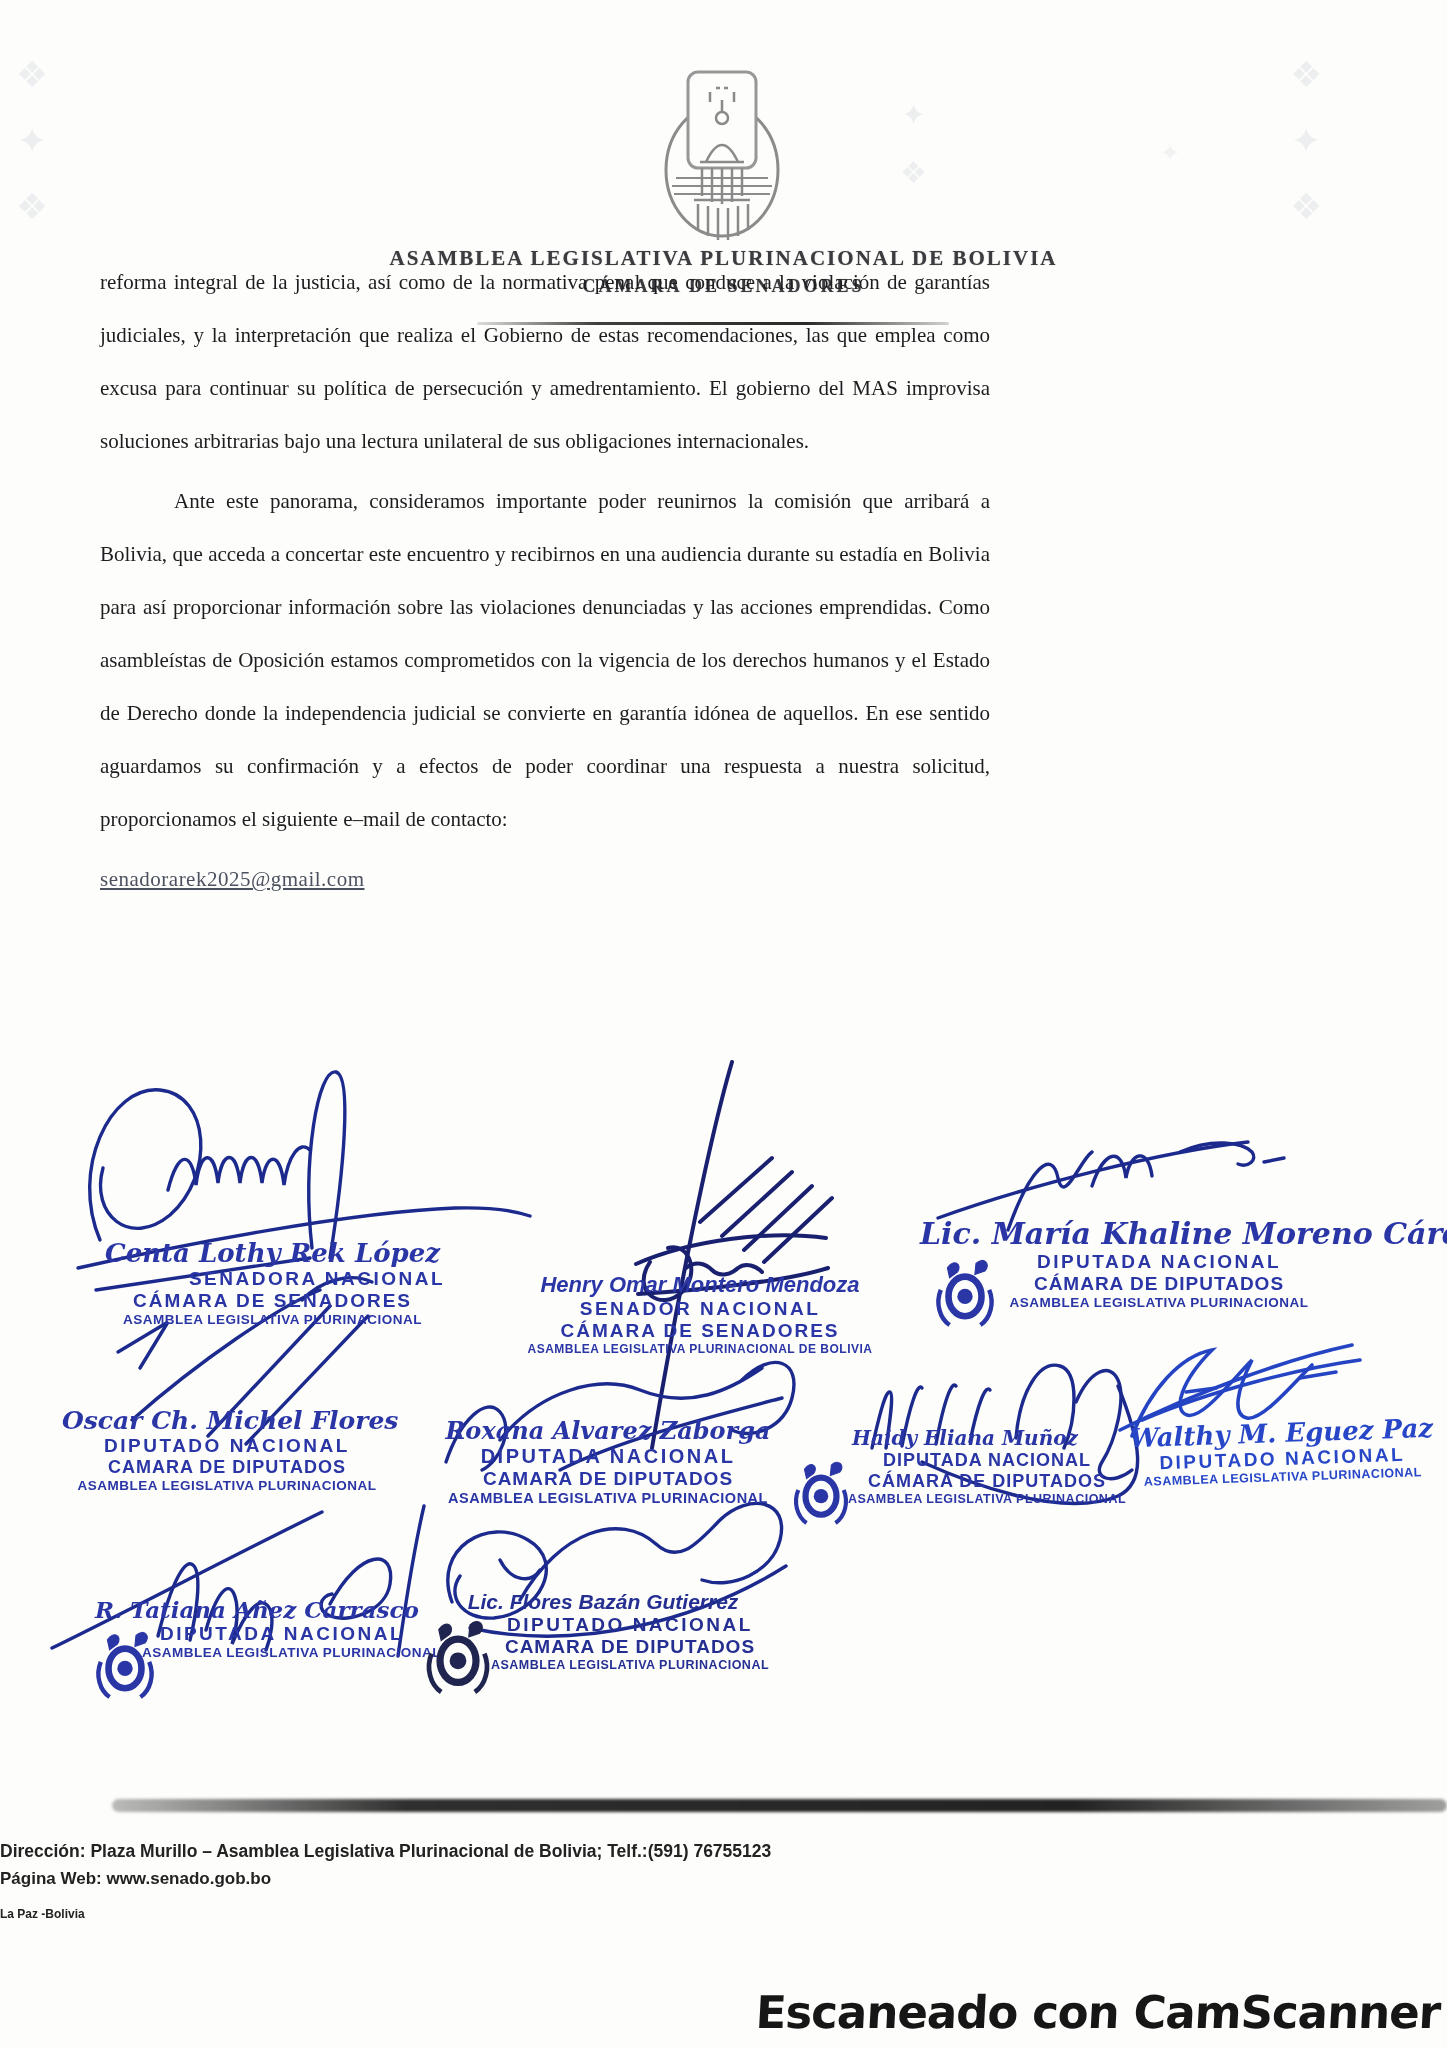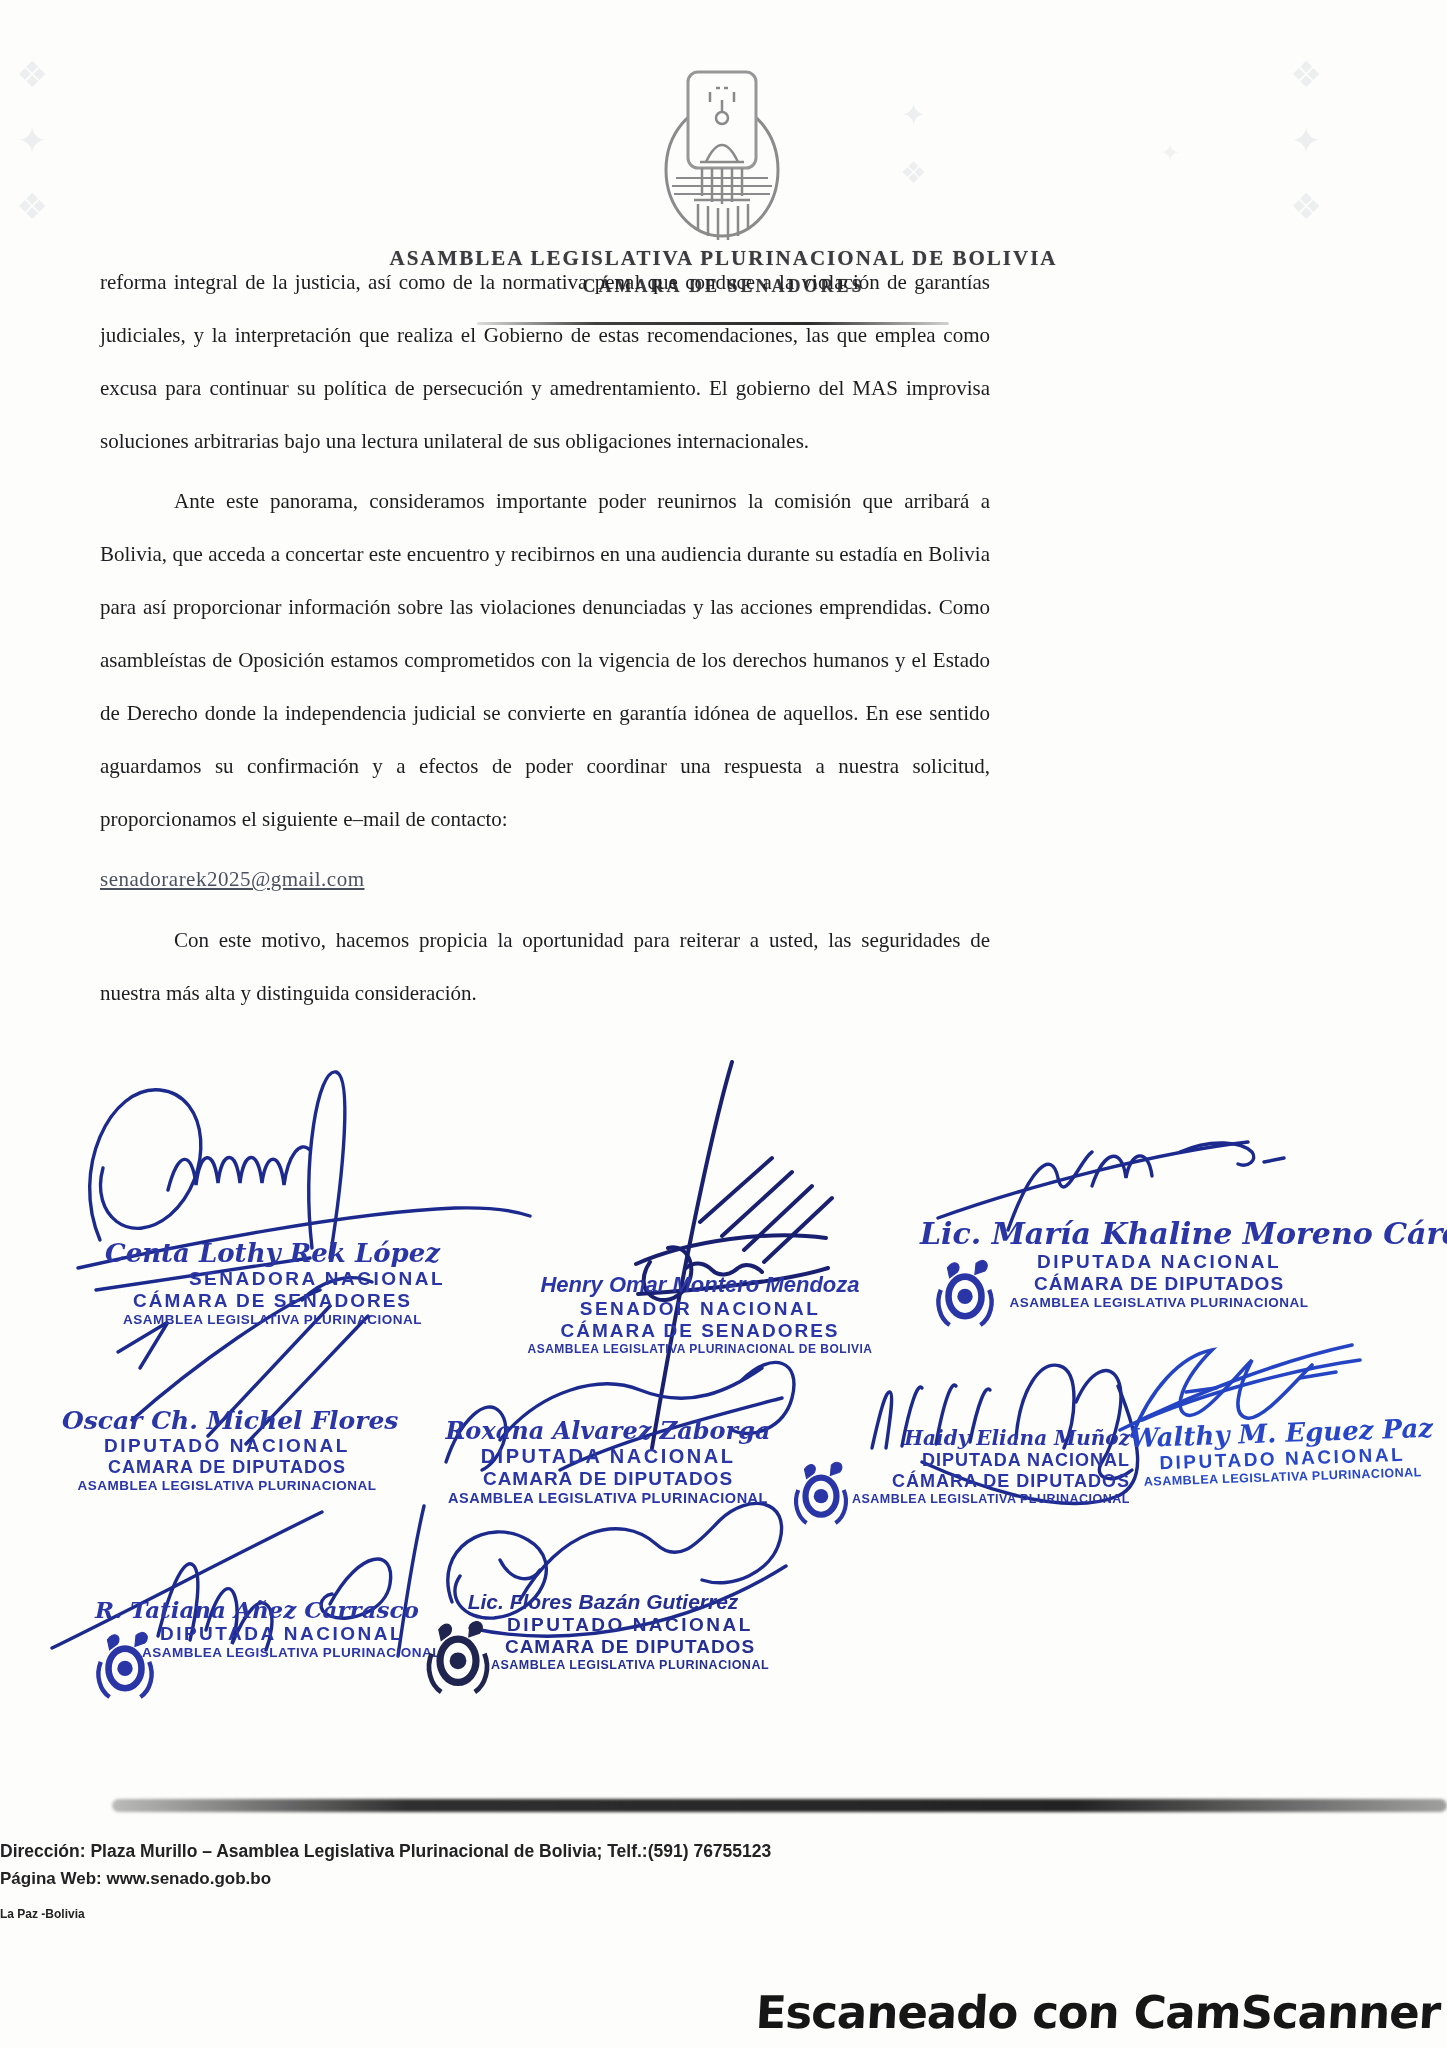--- a/index.html
+++ b/index.html
@@ -103,21 +103,20 @@
   </svg>
 
   <div class="hdr hdr1">ASAMBLEA LEGISLATIVA PLURINACIONAL DE BOLIVIA</div>
   <div class="hdr hdr2">CÁMARA DE SENADORES</div>
   <hr class="hdr-rule">
 
   <div class="body-text">
     <p>reforma integral de la justicia, así como de la normativa penal que conduce a la violación de garantías judiciales, y la interpretación que realiza el Gobierno de estas recomendaciones, las que emplea como excusa para continuar su política de persecución y amedrentamiento. El gobierno del MAS improvisa soluciones arbitrarias bajo una lectura unilateral de sus obligaciones internacionales.</p>
     <p class="ind">Ante este panorama, consideramos importante poder reunirnos la comisión que arribará a Bolivia, que acceda a concertar este encuentro y recibirnos en una audiencia durante su estadía en Bolivia para así proporcionar información sobre las violaciones denunciadas y las acciones emprendidas. Como asambleístas de Oposición estamos comprometidos con la vigencia de los derechos humanos y el Estado de Derecho donde la independencia judicial se convierte en garantía idónea de aquellos. En ese sentido aguardamos su confirmación y a efectos de poder coordinar una respuesta a nuestra solicitud, proporcionamos el siguiente e–mail de contacto:</p>
     <span class="email-line">senadorarek2025@gmail.com</span>
-    <p class="ind">Con este motivo, hacemos propicia la oportunidad para reiterar a usted, las seguridades de nuestra más alta y distinguida consideración.</p>
   </div>
 
   <svg class="ink" width="1447" height="2048" viewBox="0 0 1447 2048">
     <g fill="none" stroke="#1c2a8e" stroke-width="3.4" stroke-linecap="round">
 
       <path d="M100,1240 C70,1170 110,1085 160,1090 C210,1095 215,1175 170,1215 C130,1248 90,1215 103,1168"></path>
       <path d="M168,1190 C178,1150 192,1150 196,1185 C200,1150 214,1148 218,1183 C222,1150 236,1148 240,1183 C244,1150 258,1148 262,1183 C266,1152 280,1150 284,1185 C288,1155 300,1140 310,1150"></path>
       <path d="M312,1248 C302,1160 318,1068 336,1072 C352,1076 344,1170 330,1258"></path>
       <path d="M78,1268 C180,1245 350,1212 455,1208 C490,1207 512,1210 530,1216"></path>
       <path d="M96,1290 L310,1258"></path>
@@ -220,21 +219,21 @@
     <div class="t3">ASAMBLEA LEGISLATIVA PLURINACIONAL</div>
   </div>
 
   <div class="stamp" style="left:428px;top:1416px;width:360px;">
     <div class="name" style="font-size:24px;">Roxana Alvarez Zaborga</div>
     <div class="t1" style="font-size:20px;">DIPUTADA NACIONAL</div>
     <div class="t2" style="font-size:19px;">CAMARA DE DIPUTADOS</div>
     <div class="t3" style="font-size:14.5px;">ASAMBLEA LEGISLATIVA PLURINACIONAL</div>
   </div>
 
-  <div class="stamp" style="left:800px;top:1426px;width:330px;text-align:right;">
+  <div class="stamp" style="left:800px;top:1426px;width:330px;">
     <div class="name" style="font-size:20px;">Haidy Eliana Muñoz</div>
     <svg class="crest" style="left:-10px;top:26px;" width="62" height="80" viewBox="0 0 60 76">
       <g fill="#2a35a6" stroke="#2a35a6">
         <path d="M14,16 c6,-9 14,-3 9,4 l-7,5z"></path>
         <path d="M40,12 c7,-7 14,1 8,7 l-9,3z"></path>
         <ellipse cx="30" cy="42" rx="15" ry="18" fill="none" stroke-width="6"></ellipse>
         <circle cx="30" cy="42" r="7" stroke="none"></circle>
         <path d="M8,36 c-5,12 -1,26 8,32" fill="none" stroke-width="4"></path>
         <path d="M52,36 c5,12 1,26 -8,32" fill="none" stroke-width="4"></path>
       </g>

